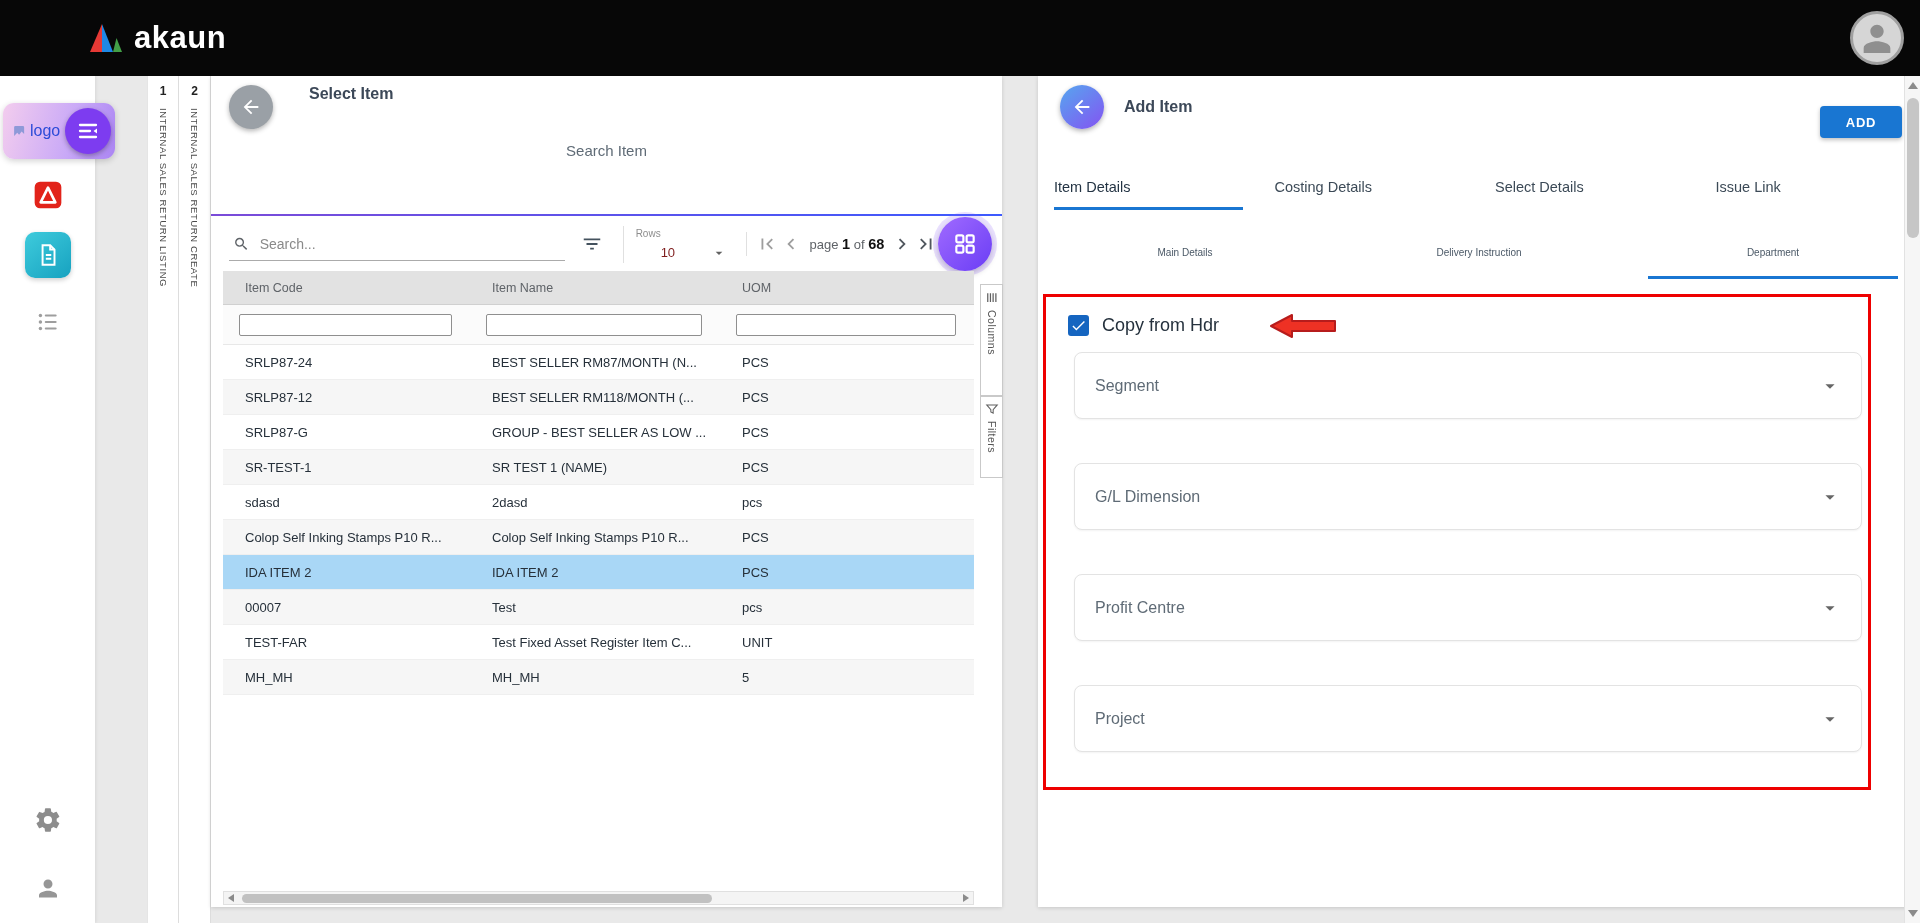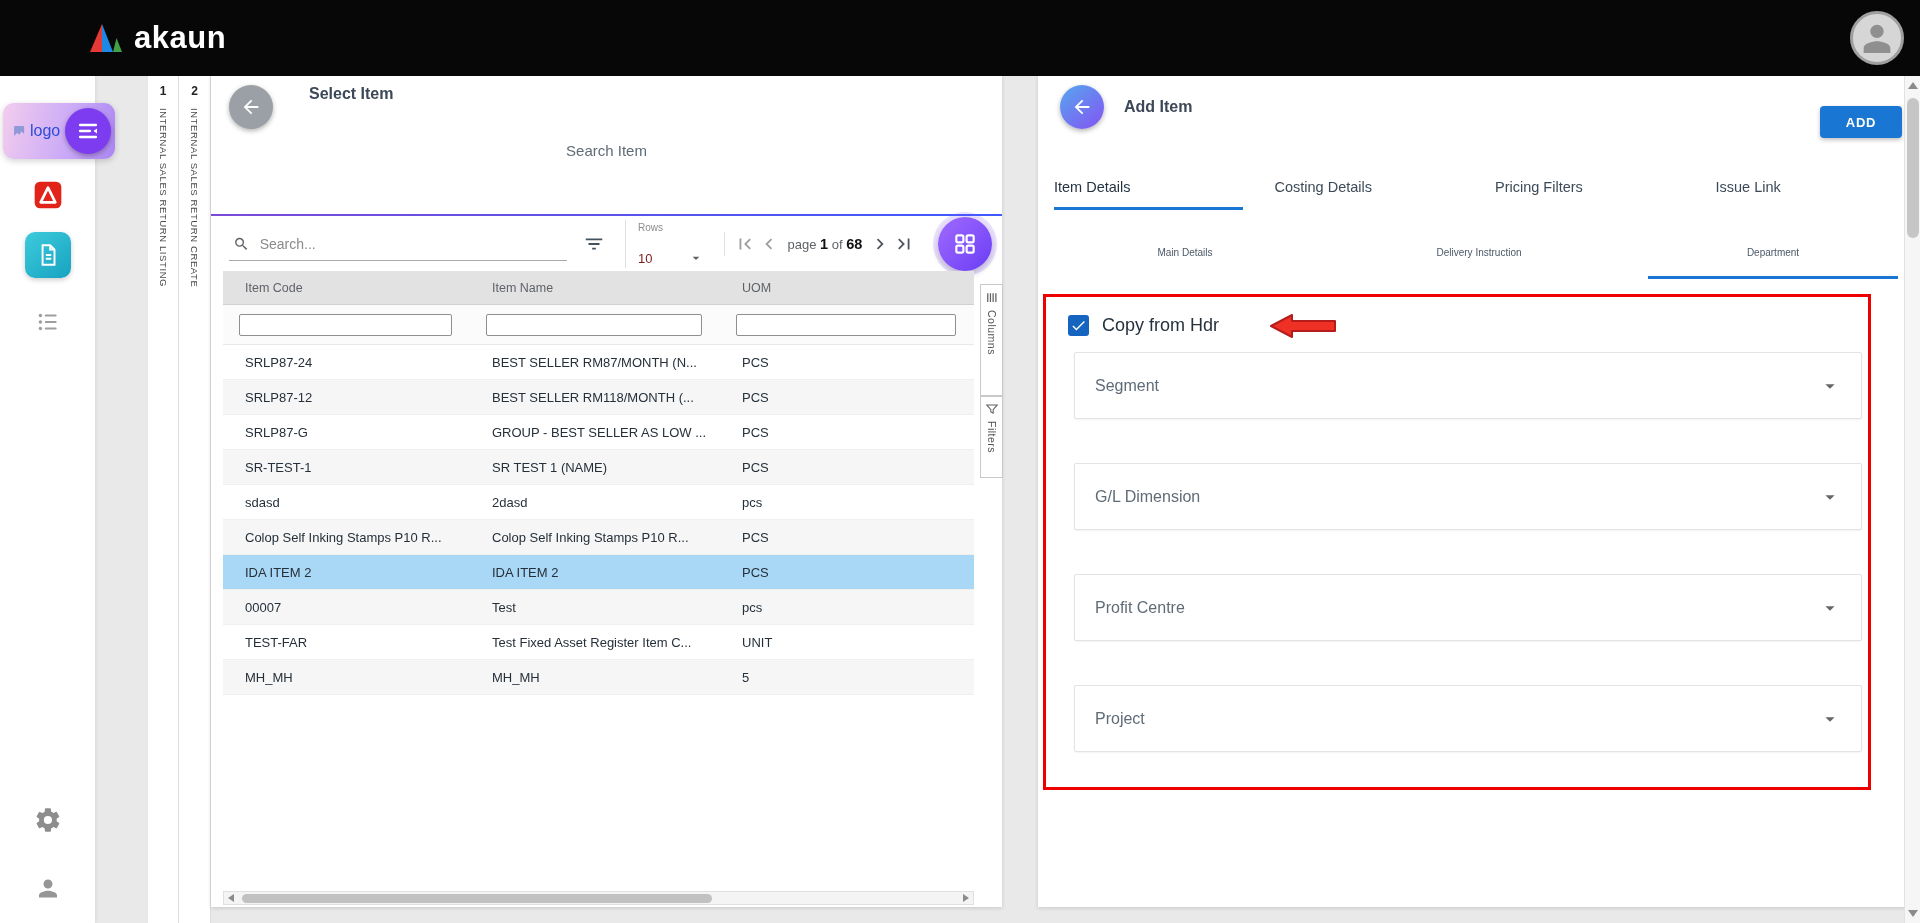--- a/index.html
+++ b/index.html
@@ -53,21 +53,21 @@
   
   .sel-header{position:absolute;top:9px;left:18px;display:flex;align-items:flex-start;gap:36px;}
   .search-tab{position:absolute;top:66px;left:0;width:100%;text-align:center;font-size:15px;color:#5f6b76;cursor:pointer;}
   .tab-indicator1{position:absolute;top:138px;left:0;width:100%;height:2px;background:linear-gradient(90deg,#7b4bd8,#3d5afe);}
 
   .controls{position:absolute;top:140px;left:18px;right:10px;height:56px;display:flex;align-items:center;}
   .searchbox{display:flex;align-items:center;gap:8px;width:338px;border-bottom:1px solid #ababab;padding:7px 4px;}
   .searchbox input{border:none;outline:none;font-size:14px;color:#333;width:100%;background:transparent;}
   .searchbox input::placeholder{color:#8a8a8a;}
   .filter-btn{margin-left:16px;cursor:pointer;display:flex;}
-  .rows-ctl{margin-left:20px;padding:2px 12px;border-left:1px solid #e0e0e0;display:flex;flex-direction:column;min-width:78px;cursor:pointer;}
+  .rows-ctl{margin-left:20px;padding:2px 12px;border-left:1px solid #e0e0e0;display:flex;min-width:78px;cursor:pointer;}
   .rows-label{font-size:10px;color:#8d8d8d;}
   .rows-value{font-size:13px;color:#7f1d1d;display:flex;align-items:center;justify-content:space-between;margin-top:17px;gap:36px;}
   .pager{margin-left:8px;display:flex;align-items:center;border-left:1px solid #e0e0e0;padding-left:8px;}
   .pg-btn{width:24px;height:24px;display:flex;align-items:center;justify-content:center;cursor:pointer;background:none;border:none;padding:0;}
   .pg-text{font-size:13px;color:#5f6368;margin:0 6px;white-space:nowrap;}
   .pg-text b{font-size:14.5px;color:#111;}
   .grid-btn{margin-left:auto;width:54px;height:54px;border-radius:50%;border:none;cursor:pointer;background:linear-gradient(135deg,#a06bff,#6a3df5);display:flex;align-items:center;justify-content:center;box-shadow:0 0 0 5px rgba(140,90,255,.18),0 3px 6px rgba(0,0,0,.25);}
 
   .table{position:absolute;left:12px;top:195px;width:751px;}
   .thead,.filters-row,.trow{display:grid;grid-template-columns:247px 250px 1fr;}
@@ -101,21 +101,21 @@
   .ai-subtab{flex:1;text-align:center;line-height:44px;font-size:10px;color:#4a5866;margin:0 22px;border-bottom:3px solid transparent;cursor:pointer;}
   .ai-subtab.active{border-bottom-color:var(--accent-blue,#1976d2);}
 
   .red-box{position:absolute;left:5px;top:218px;width:828px;height:496px;border:3px solid var(--annotation-red,#ee0000);}
   .copy-row{position:absolute;top:18px;left:22px;display:flex;align-items:center;gap:13px;}
   .checkbox{width:21px;height:21px;border-radius:3px;border:2px solid #616161;background:#fff;display:flex;align-items:center;justify-content:center;cursor:pointer;}
   .checkbox.checked{background:#1565c0;border-color:#1565c0;}
   .copy-label{font-size:18px;color:#25313d;}
   .annot-arrow{position:absolute;top:14px;left:222px;}
   .dd-wrap{position:absolute;top:55px;left:28px;width:788px;display:flex;flex-direction:column;gap:44px;}
-  .dropdown-field{height:67px;border:1px solid #e3e3e3;border-radius:2px;background:#fff;display:flex;align-items:center;padding:0 20px;cursor:pointer;box-shadow:0 1px 2px rgba(0,0,0,.05);}
+  .dropdown-field{height:67px;border:1px solid #e3e3e3;border-radius:8px;background:#fff;display:flex;align-items:center;padding:0 20px;cursor:pointer;box-shadow:0 1px 2px rgba(0,0,0,.05);}
   .dd-label{font-size:16px;color:#5f6b76;}
   .dd-caret{margin-left:auto;display:flex;}
 </style>
 </head>
 <body>
 
 <div class="screen">
 
   <header class="topbar">
     <div class="brand">
@@ -364,21 +364,21 @@
             <path d="M20 11H7.83l5.59-5.59L12 4l-8 8 8 8 1.41-1.41L7.83 13H20v-2z" fill="#fff"></path>
           </svg>
       </button>
       <span class="panel-title">Add Item</span>
     </div>
     <button class="add-btn">ADD</button>
 
     <div class="ai-tabs">
         <div class="ai-tab active">Item Details</div>
         <div class="ai-tab">Costing Details</div>
-        <div class="ai-tab">Pricing Filters</div>
+        <div class="ai-tab">Select Details</div>
         <div class="ai-tab">Issue Link</div>
       </div>
     <div class="ai-subtabs">
         <div class="ai-subtab">Main Details</div>
         <div class="ai-subtab">Delivery Instruction</div>
         <div class="ai-subtab active">Department</div>
       </div>
 
     <div class="red-box">
       <div class="copy-row">

